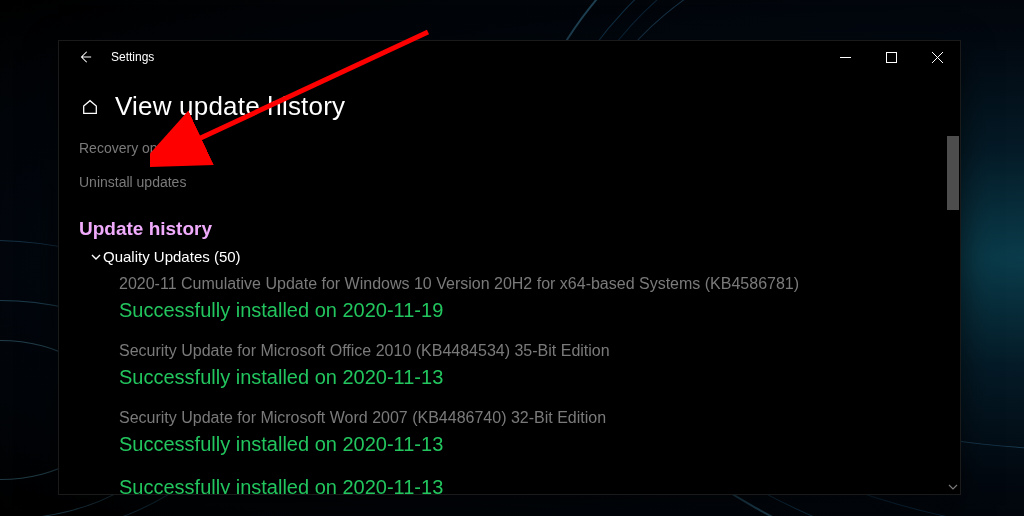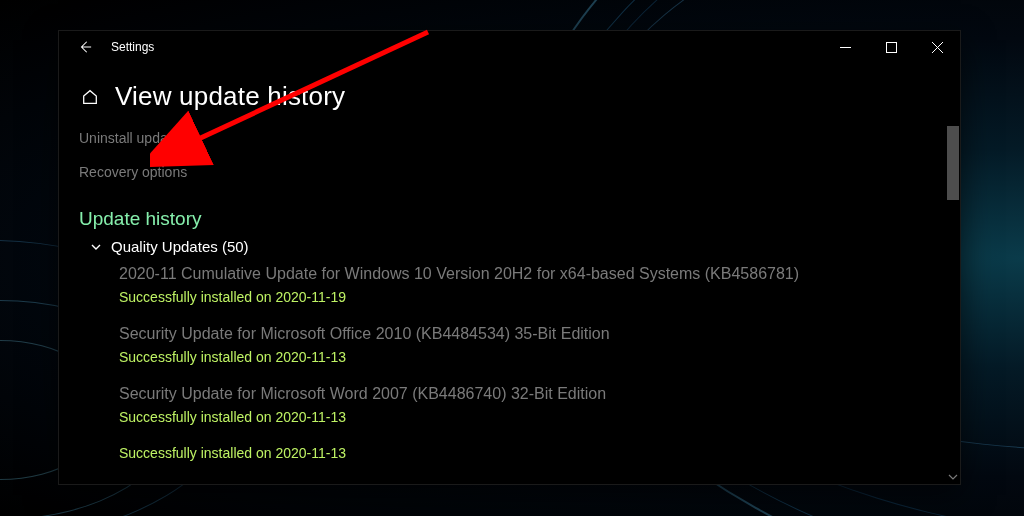--- a/index.html
+++ b/index.html
@@ -20,21 +20,21 @@
   .sw1 { width: 1600px; height: 900px; left: 520px; top: -260px; border-color: rgba(80,170,210,0.35); border-width: 2px;}
   .sw2 { width: 1400px; height: 800px; left: 540px; top: -200px; border-color: rgba(40,120,170,0.35);}
   .sw3 { width: 1200px; height: 700px; left: 560px; top: -160px; border-color: rgba(30,100,150,0.30);}
   .sw4 { width: 1000px; height: 560px; left: 580px; top: -110px; border-color: rgba(70,150,200,0.30);}
   .sw5 { width: 500px;  height: 300px; left: -260px; top: 240px; border-color: rgba(60,140,190,0.30);}
   .sw6 { width: 360px;  height: 220px; left: -180px; top: 300px; border-color: rgba(90,180,220,0.30);}
   .sw7 { width: 220px;  height: 140px; left: -110px; top: 340px; border-color: rgba(110,200,230,0.28);}
 
   .window {
     position: absolute;
-    left: 58px; top: 30px;
+    left: 58px; top: 40px;
     width: 903px; height: 455px;
     background: #000000;
     color: #ffffff;
     border: 1px solid #1a1a1a;
     box-shadow: 0 10px 30px rgba(0,0,0,0.6);
     display: flex; flex-direction: column;
   }
 
   .titlebar {
     height: 32px;
@@ -78,44 +78,43 @@
     overflow: hidden;
     padding: 0 20px 0 20px;
   }
   .link-item {
     font-size: 14px;
     color: #7a7a7a;
     padding: 4px 0 14px 0;
   }
   .section-title {
     font-size: 19px;
-    color: #86efac;
+    color: #f0abfc;
     padding-top: 14px;
     padding-bottom: 6px;
-    font-weight: 400;
+    font-weight: 700;
   }
   .group-header {
     display: flex; align-items: center;
-    gap: 8px;
     padding: 2px 0 6px 10px;
     font-size: 15px; color: #ffffff;
   }
   .chevron {
     display: inline-flex; align-items: center; justify-content: center;
     width: 14px; height: 14px;
   }
   .update-item {
     padding: 4px 0 2px 40px;
   }
   .update-title {
     font-size: 16px; color: #7a7a7a;
     padding-bottom: 6px;
   }
   .update-status {
-    font-size: 14px; color: #bef264;
+    font-size: 20px; color: #22c55e;
     padding-bottom: 14px;
   }
 
   .scrollbar-track {
     position: absolute;
     right: 0; top: 0; bottom: 0;
     width: 14px;
     background: transparent;
   }
   .scrollbar-thumb {
@@ -181,22 +180,22 @@
     <div class="home">
       <svg viewBox="0 0 20 20" width="18" height="18" fill="none" stroke="currentColor" stroke-width="1.4">
         <path d="M3 9 L10 3 L17 9 V17 H3 Z"></path>
       </svg>
     </div>
     <div class="page-title">View update history</div>
   </div>
 
   <div class="content">
 
+    <div class="link-item">Recovery options</div>
     <div class="link-item">Uninstall updates</div>
-    <div class="link-item">Recovery options</div>
 
     <div class="section-title">Update history</div>
 
     <div class="group-header">
       <span class="chevron">
         <svg viewBox="0 0 12 12" width="12" height="12" fill="none" stroke="currentColor" stroke-width="1.4">
           <path d="M2 4 L6 8 L10 4"></path>
         </svg>
       </span>
       <span>Quality Updates (50)</span>

